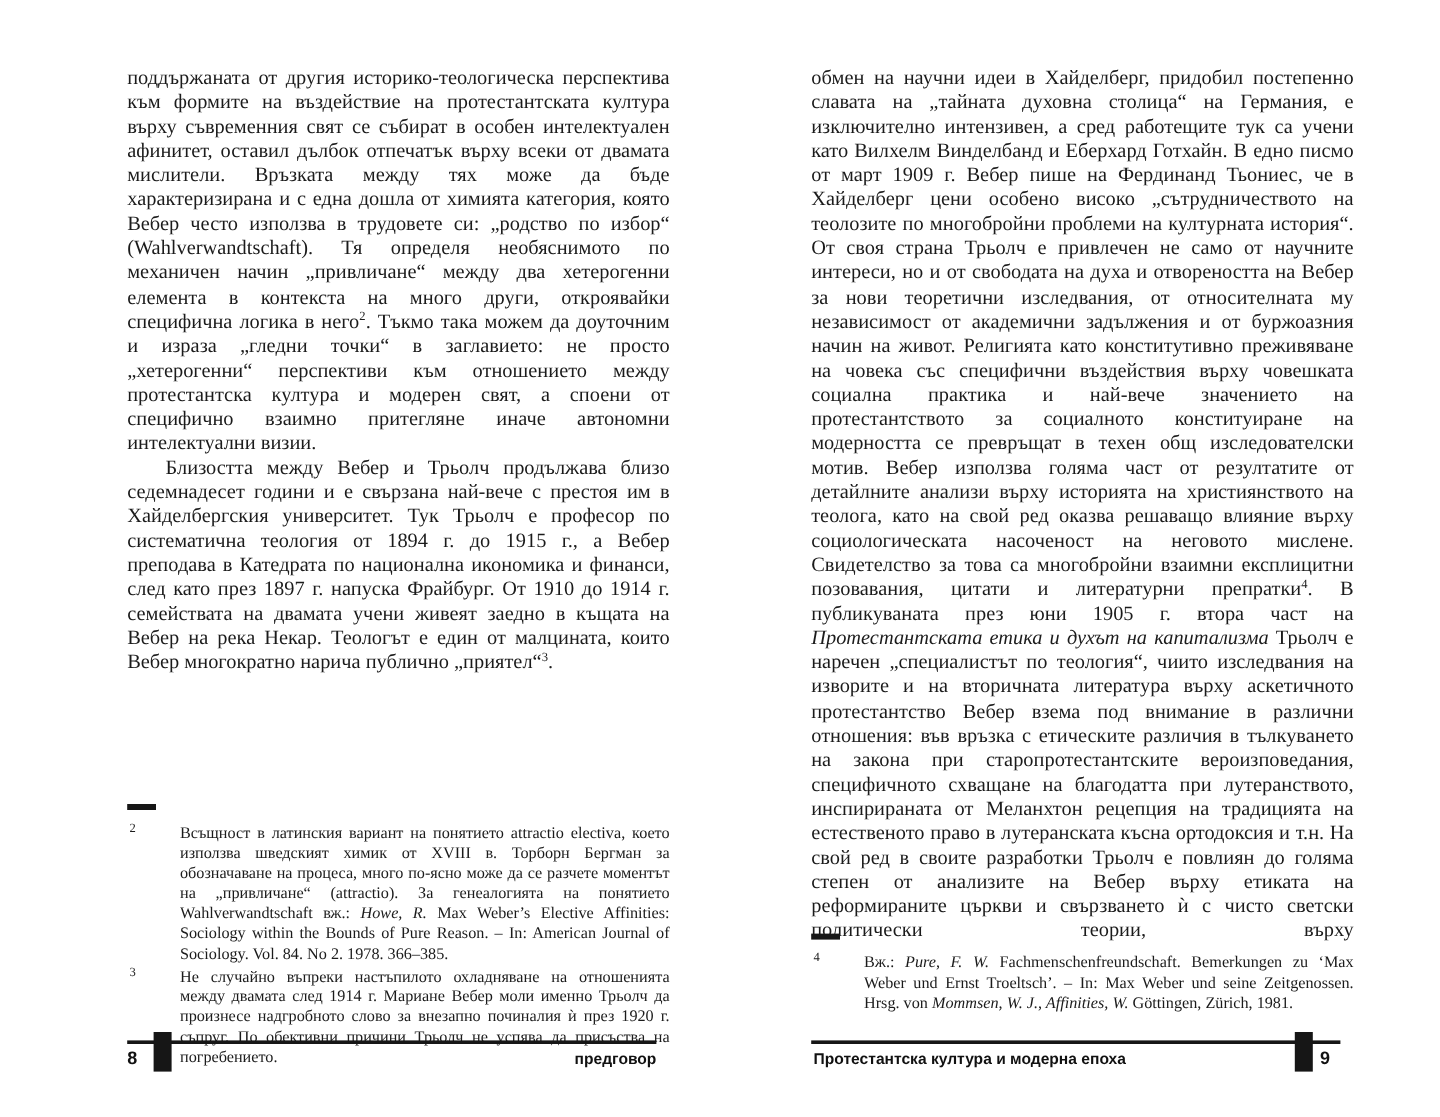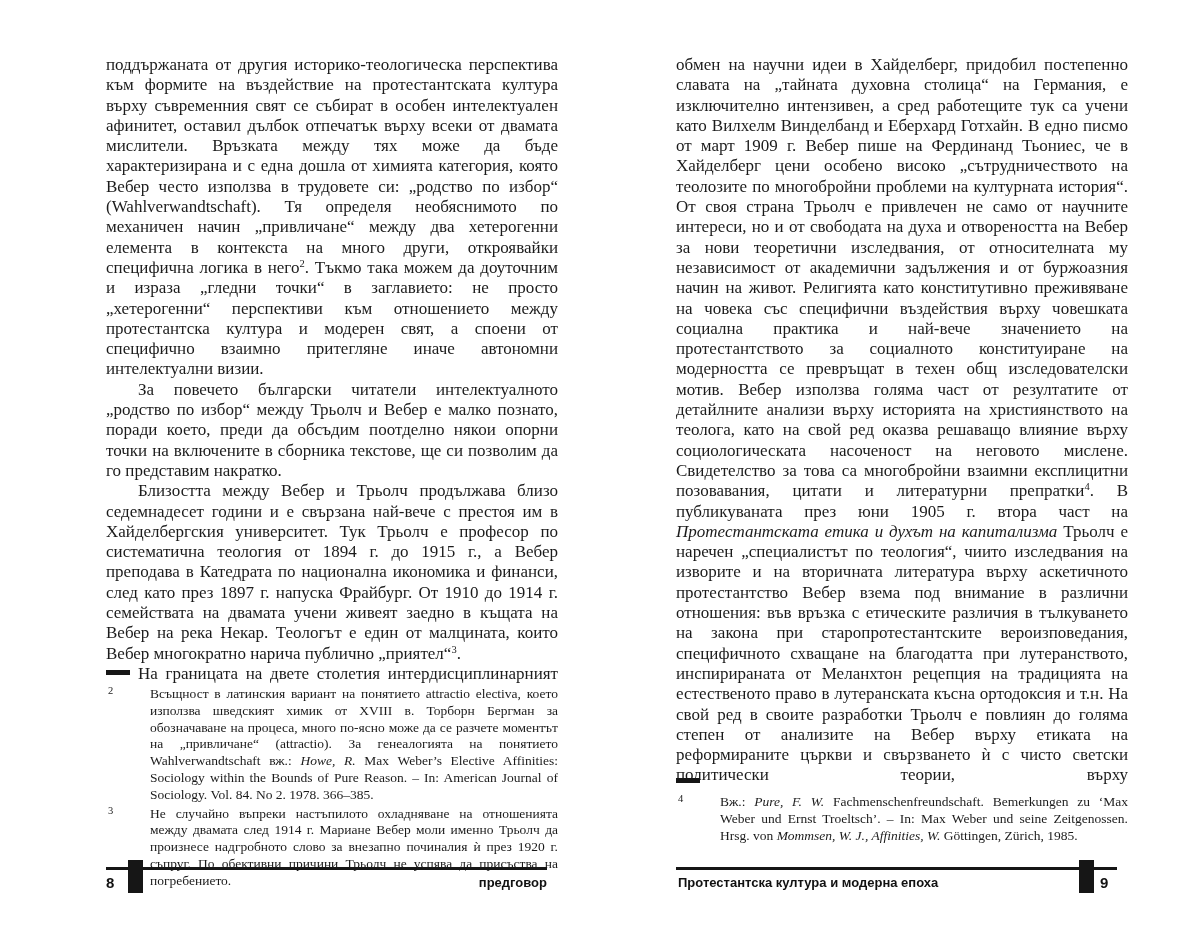--- a/index.html
+++ b/index.html
@@ -87,23 +87,21 @@
   .page-right .running-title { left: 2px; }
 </style>
 </head>
 <body>
 
 <div class="spread">
 
   <section class="page page-left">
     <div class="body-text">
       <p class="para no-indent"><span>поддържаната от другия историко-теологическа перспектива към формите на въздействие на протестантската култура върху съвременния свят се събират в особен интелектуален афинитет, оставил дълбок отпечатък върху всеки от двамата мислители. Връзката между тях може да бъде характеризирана и с една дошла от химията категория, която Вебер често използва в трудовете си: „родство по избор“ (Wahlverwandtschaft). Тя определя необяснимото по механичен начин „привличане“ между два хетерогенни елемента в контекста на много други, откроявайки специфична логика в него</span><sup class="sup">2</sup><span>. Тъкмо така можем да доуточним и израза „гледни точки“ в заглавието: не просто „хетерогенни“ перспективи към отношението между протестантска култура и модерен свят, а споени от специфично взаимно притегляне иначе автономни интелектуални визии.</span></p>
-      <p class="para"><span>За повечето български читатели интелектуалното „родство по избор“ между Трьолч и Вебер е малко познато, поради което, преди да обсъдим поотделно някои опорни точки на включените в сборника текстове, ще си позволим да го представим накратко.</span></p>
       <p class="para"><span>Близостта между Вебер и Трьолч продължава близо седемнадесет години и е свързана най-вече с престоя им в Хайделбергския университет. Тук Трьолч е професор по систематична теология от 1894 г. до 1915 г., а Вебер преподава в Катедрата по национална икономика и финанси, след като през 1897 г. напуска Фрайбург. От 1910 до 1914 г. семействата на двамата учени живеят заедно в къщата на Вебер на река Некар. Теологът е един от малцината, които Вебер многократно нарича публично „приятел“</span><sup class="sup">3</sup><span>.</span></p>
-      <p class="para cont"><span>На границата на двете столетия интердисциплинарният</span></p>
     </div>
 
     <div class="footnotes">
       <div class="fn-sep"></div>
       <div class="footnote">
         <span class="fn-num">2</span>
         <div class="fn-text"><span>Всъщност в латинския вариант на понятието attractio electiva, което използва шведският химик от XVIII в. Торборн Бергман за обозначаване на процеса, много по-ясно може да се разчете моментът на „привличане“ (attractio). За генеалогията на понятието Wahlverwandtschaft вж.: </span><em>Howe, R.</em><span> Max Weber’s Elective Affinities: Sociology within the Bounds of Pure Reason. – In: American Journal of Sociology. Vol. 84. No 2. 1978. 366–385.</span></div>
       </div>
       <div class="footnote">
         <span class="fn-num">3</span>
@@ -121,21 +119,21 @@
 
   <section class="page page-right">
     <div class="body-text">
       <p class="para no-indent cont"><span>обмен на научни идеи в Хайделберг, придобил постепенно славата на „тайната духовна столица“ на Германия, е изключително интензивен, а сред работещите тук са учени като Вилхелм Винделбанд и Еберхард Готхайн. В едно писмо от март 1909 г. Вебер пише на Фердинанд Тьониес, че в Хайделберг цени особено високо „сътрудничеството на теолозите по многобройни проблеми на културната история“. От своя страна Трьолч е привлечен не само от научните интереси, но и от свободата на духа и отвореността на Вебер за нови теоретични изследвания, от относителната му независимост от академични задължения и от буржоазния начин на живот. Религията като конститутивно преживяване на човека със специфични въздействия върху човешката социална практика и най-вече значението на протестантството за социалното конституиране на модерността се превръщат в техен общ изследователски мотив. Вебер използва голяма част от резултатите от детайлните анализи върху историята на християнството на теолога, като на свой ред оказва решаващо влияние върху социологическата насоченост на неговото мислене. Свидетелство за това са многобройни взаимни експлицитни позовавания, цитати и литературни препратки</span><sup class="sup">4</sup><span>. В публикуваната през юни 1905 г. втора част на </span><em>Протестантската етика и духът на капитализма</em><span> Трьолч е наречен „специалистът по теология“, чиито изследвания на изворите и на вторичната литература върху аскетичното протестантство Вебер взема под внимание в различни отношения: във връзка с етическите различия в тълкуването на закона при старопротестантските вероизповедания, специфичното схващане на благодатта при лутеранството, инспирираната от Меланхтон рецепция на традицията на естественото право в лутеранската късна ортодоксия и т.н. На свой ред в своите разработки Трьолч е повлиян до голяма степен от анализите на Вебер върху етиката на реформираните църкви и свързването ѝ с чисто светски политически теории, върху</span></p>
     </div>
 
     <div class="footnotes">
       <div class="fn-sep"></div>
       <div class="footnote">
         <span class="fn-num">4</span>
-        <div class="fn-text"><span>Вж.: </span><em>Pure, F. W.</em><span> Fachmenschenfreundschaft. Bemerkungen zu ‘Max Weber und Ernst Troeltsch’. – In: Max Weber und seine Zeitgenossen. Hrsg. von </span><em>Mommsen, W. J., Affinities, W.</em><span> Göttingen, Zürich, 1985.</span></div>
+        <div class="fn-text"><span>Вж.: </span><em>Pure, F. W.</em><span> Fachmenschenfreundschaft. Bemerkungen zu ‘Max Weber und Ernst Troeltsch’. – In: Max Weber und seine Zeitgenossen. Hrsg. von </span><em>Mommsen, W. J., Affinities, W.</em><span> Göttingen, Zürich, 1981.</span></div>
       </div>
     </div>
 
     <footer class="page-footer">
       <div class="footer-rule"></div>
       <div class="footer-bar"></div>
       <div class="page-num">9</div>
       <div class="running-title">Протестантска култура и модерна епоха</div>
     </footer>
   </section>

